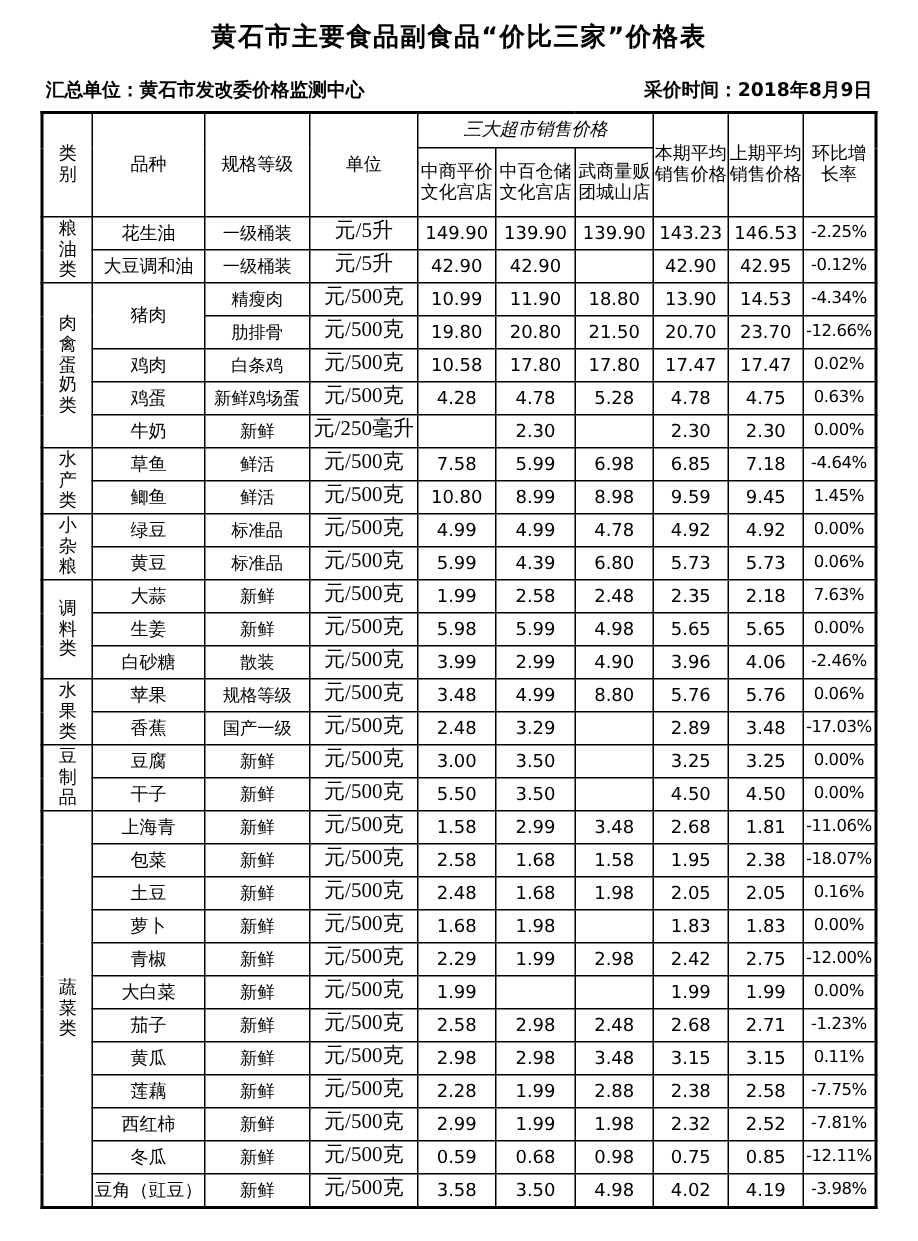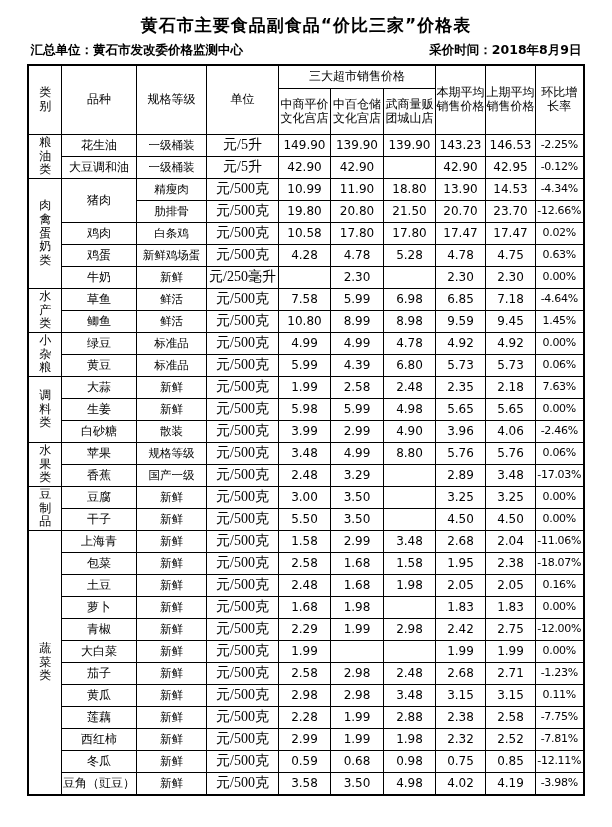--- a/index.html
+++ b/index.html
@@ -7,37 +7,37 @@
     width:612px; height:827px; background:#ffffff; color:#000000;
     font-family:"DejaVu Sans", sans-serif;
     -webkit-font-smoothing:none;
   }
   .page { width:612px; height:827px; overflow:hidden; }
   .title {
     text-align:center; font-size:17px; font-weight:bold;
     padding-top:13px; line-height:24px; letter-spacing:1px;
   }
   .meta {
-    width:551px; margin:5px auto 6px auto;
+    width:551px; margin:15px auto 6px auto;
     display:flex; justify-content:space-between; align-items:center;
     font-size:12.5px; font-weight:bold; line-height:16px;
   }
   table.price-table {
     border-collapse:collapse; table-layout:fixed;
     width:555px; margin:0 auto;
     border:2px solid #000;
   }
   .price-table th, .price-table td {
     border:1px solid #000; padding:0;
     text-align:center; vertical-align:middle;
     font-size:12px; font-weight:normal; line-height:1.15;
     overflow:hidden;
   }
   .price-table thead th { font-size:12px; }
-  .th-group { height:22px; }
+  .th-group { height:22px;font-style:italic; }
   .th-market { height:45px; }
   .price-table tbody td { height:21px; }
   .cat { white-space:pre-line; line-height:1.2; font-size:12px; }
   .vcat { white-space:pre-line; line-height:1.2; }
   .price-table td[data-name="growth-cell"] { font-size:11px; letter-spacing:-0.3px; }
   .price-table td[data-name="unit-cell"] { font-size:14px;font-family:Liberation Serif, serif; }
   .price-table td[data-name="spec-cell"] { font-size:11.5px;text-align:center; }
 </style>
 </head>
 <body>
@@ -307,21 +307,21 @@
           <td data-name="category-cell" class="cat" rowspan="12">蔬
 菜
 类</td>
           <td data-name="variety-cell" rowspan="1">上海青</td>
           <td data-name="spec-cell">新鲜</td>
           <td data-name="unit-cell">元/500克</td>
           <td data-name="price-1-cell">1.58</td>
           <td data-name="price-2-cell">2.99</td>
           <td data-name="price-3-cell">3.48</td>
           <td data-name="current-avg-cell">2.68</td>
-          <td data-name="previous-avg-cell">2.04</td>
+          <td data-name="previous-avg-cell">1.81</td>
           <td data-name="growth-cell">-11.06%</td>
         </tr>
         <tr data-name="table-row">
           <td data-name="variety-cell" rowspan="1">包菜</td>
           <td data-name="spec-cell">新鲜</td>
           <td data-name="unit-cell">元/500克</td>
           <td data-name="price-1-cell">2.58</td>
           <td data-name="price-2-cell">1.68</td>
           <td data-name="price-3-cell">1.58</td>
           <td data-name="current-avg-cell">1.95</td>

